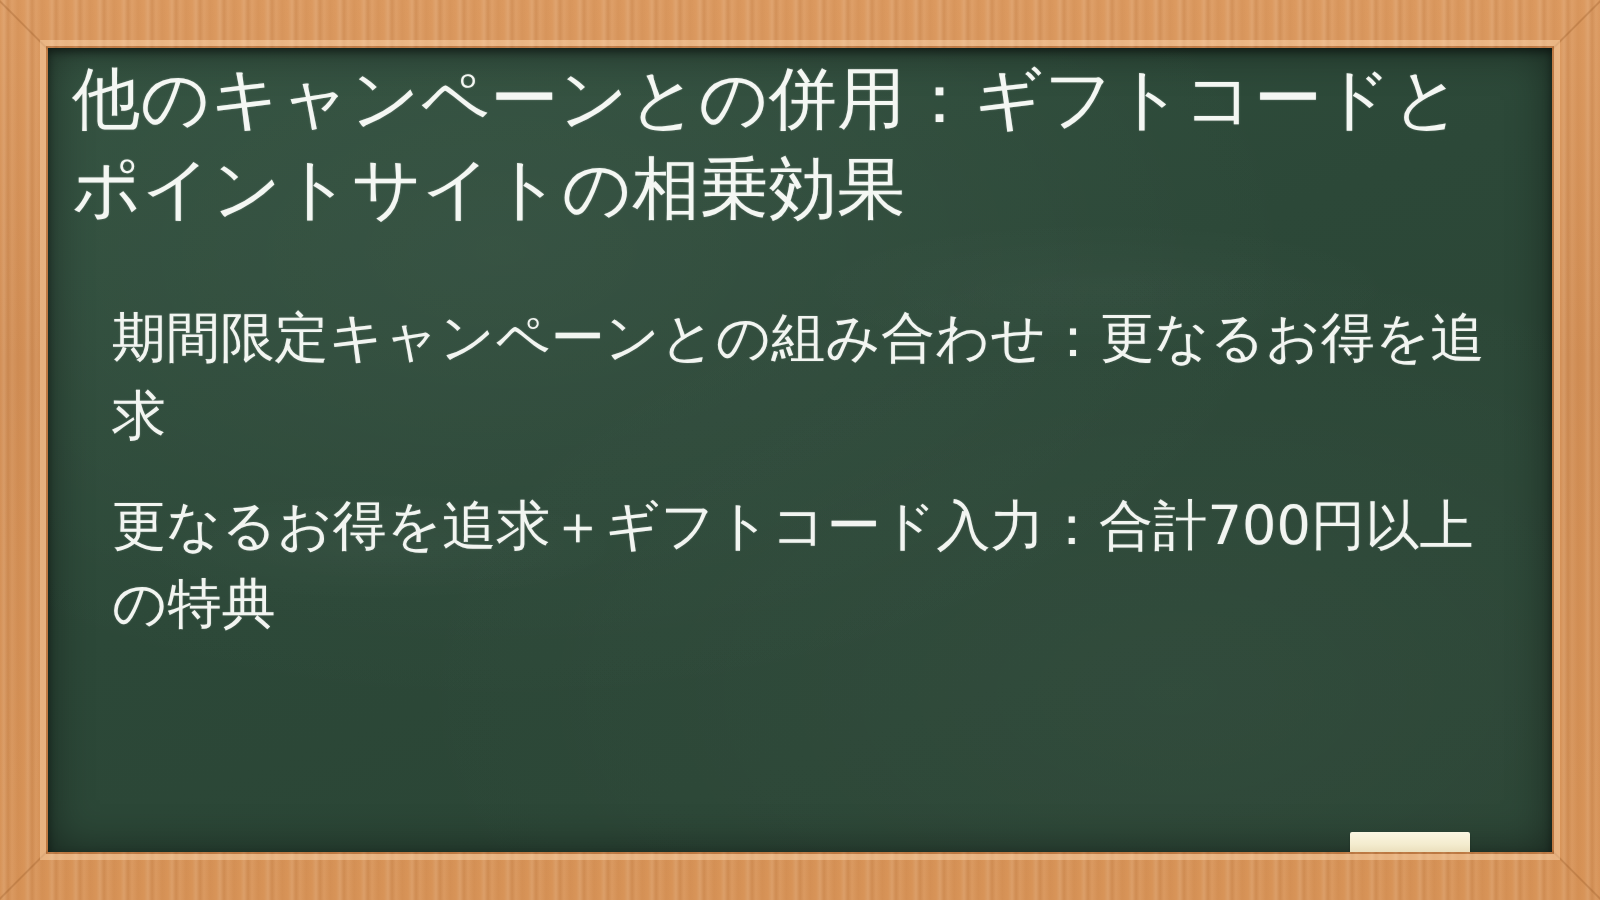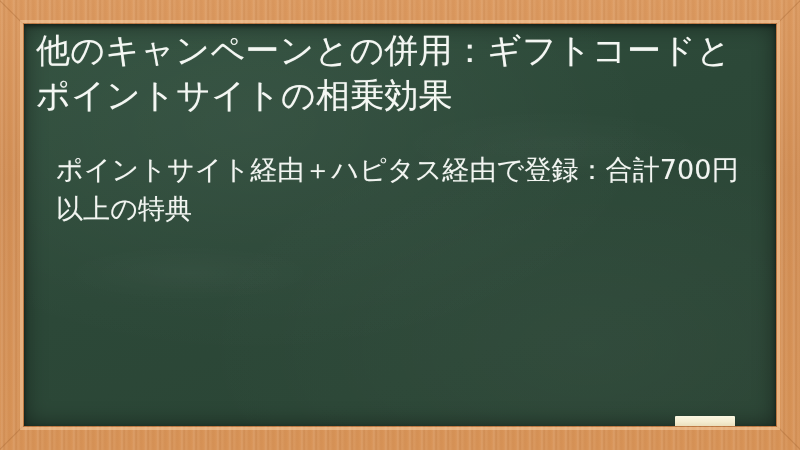--- a/index.html
+++ b/index.html
@@ -161,20 +161,21 @@
   <div class="frame-lip"></div>
 
   <div id="board">
     <div class="dust"></div>
 
     <div id="board-content">
 
       <div id="title">他のキャンペーンとの併用：ギフトコードとポイントサイトの相乗効果</div>
 
       <ul id="bullet-list">
-        <li>ポイントサイト経由＋ハピタス経由で登録：合計700円以上の特典</li>
+        <li>期間限定キャンペーンとの組み合わせ：更なるお得を追求</li>
+        <li>更なるお得を追求＋ギフトコード入力：合計700円以上の特典</li>
       </ul>
 
       <div id="chalk-stick"></div>
 
     </div>
   </div>
 </div>
 
 </body></html>

